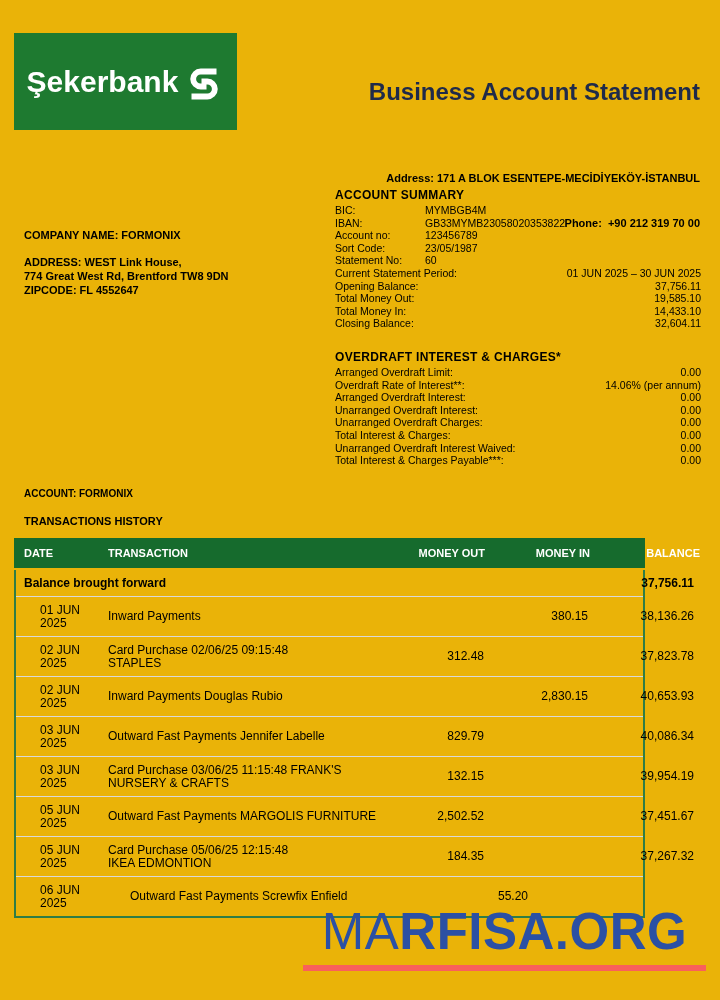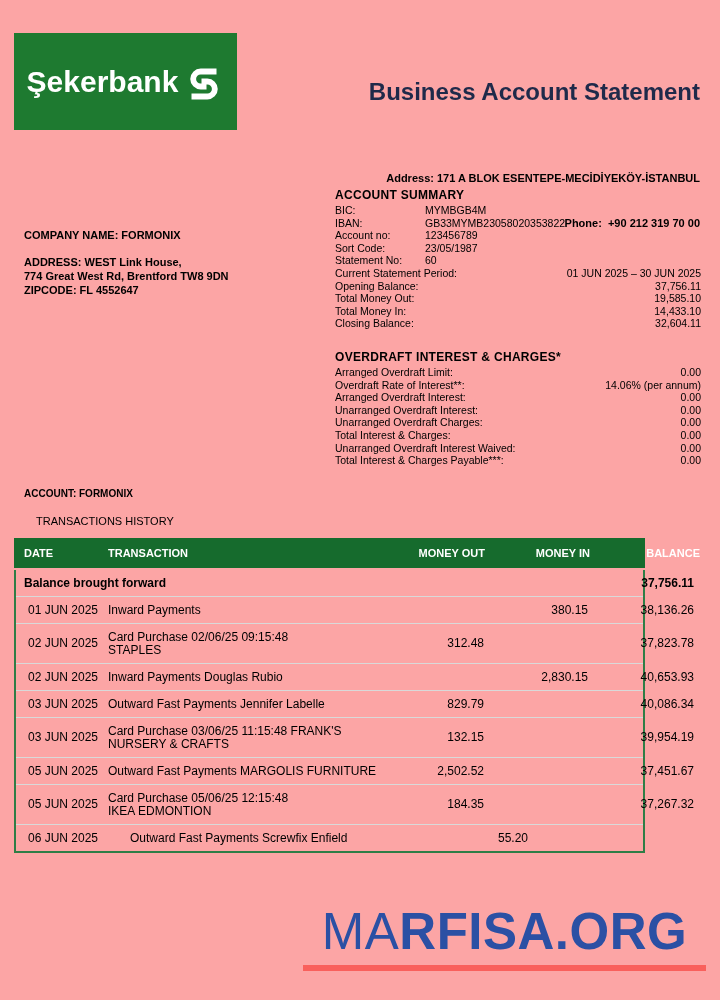--- a/index.html
+++ b/index.html
@@ -3,21 +3,21 @@
 <meta charset="utf-8">
 <style>
   * { margin: 0; padding: 0; box-sizing: border-box; }
   html, body { background: #ffffff; }
   body { font-family: "Liberation Sans", sans-serif; color: #000; }
   .page {
     position: relative;
     width: 720px;
     height: 1000px;
     margin: 0 auto;
-    background: #fca5a5;
+    background: #eab308;
     overflow: hidden;
   }
 
   
   .logo-box {
     position: absolute; left: 14px; top: 33px;
     width: 223px; height: 97px;
     background: #1e7a30;
     display: flex; align-items: center; justify-content: center;
     gap: 6px;
@@ -59,22 +59,22 @@
   .kv-row.wide .k { flex: 1 1 auto; }
   .kv-row .v { flex: 1 1 auto; }
   .kv-row.wide .v { text-align: right; flex: 0 0 auto; }
 
   
   .account-heading {
     position: absolute; left: 24px; top: 488px;
     font-size: 10px; font-weight: bold;
   }
   .tx-heading {
-    position: absolute; left: 36px; top: 515px;
-    font-size: 11px; font-weight: normal;
+    position: absolute; left: 24px; top: 515px;
+    font-size: 11px; font-weight: bold;
   }
   .tx-table { position: absolute; left: 14px; top: 538px; width: 631px; }
   .thead {
     background: #166b2d; color: #fff;
     display: grid;
     grid-template-columns: 94px 286px 97px 105px 110px;
     align-items: center;
     height: 30px;
     font-size: 11px; font-weight: bold;
   }
@@ -82,21 +82,21 @@
   .tbody { border: 2px solid #2f7d46; border-top: none; margin-top: 2px; }
   .trow {
     display: grid;
     grid-template-columns: 92px 286px 96px 104px 106px;
     align-items: center;
     border-bottom: 1px solid #d9d9d9;
     font-size: 12px; line-height: 13px;
     padding: 6.5px 0;
   }
   .trow:last-child { border-bottom: none; gap: 22px; }
-  .trow .c:first-child { padding-left: 12px; }
+  .trow .c:first-child { padding-left: 24px; }
   .c.tx { white-space: pre-line; padding-right: 10px; }
   .c.num, .thead .c.num { text-align: right; padding-right: 6px; }
   .trow.opening { font-weight: bold; }
   .trow.opening .label { grid-column: 1 / span 2; padding-left: 8px; }
 
   
   .footer {
     position: absolute; left: 303px; top: 903px; width: 403px;
     text-align: center;
   }

